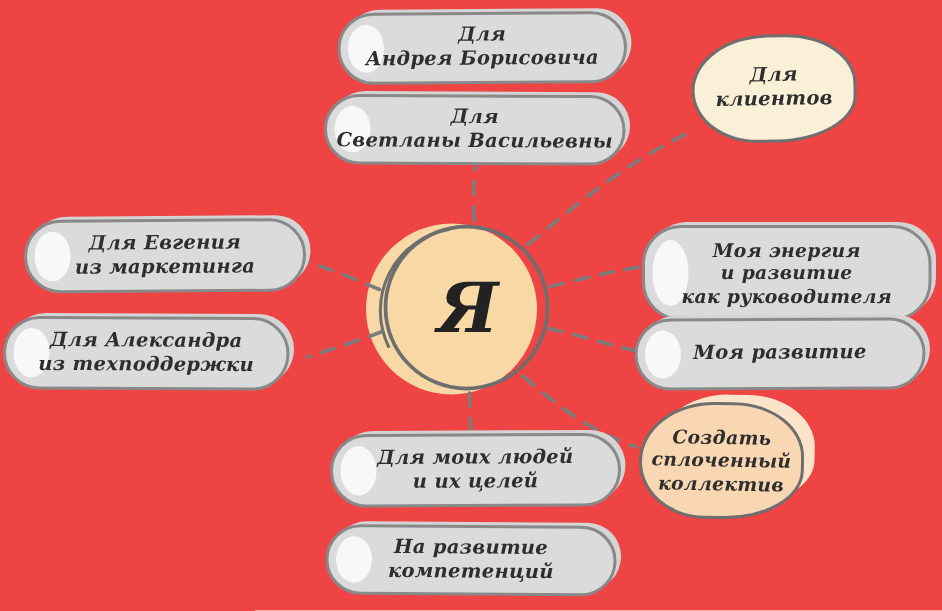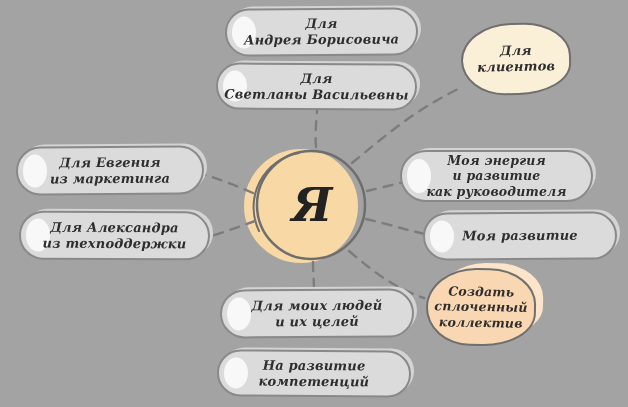--- a/index.html
+++ b/index.html
@@ -1,17 +1,17 @@
 <!DOCTYPE html>
 <html><head>
 <meta charset="utf-8">
 <style>
   html,body{margin:0;padding:0;background:#fff;}
   .canvas{
-    position:relative;width:628px;height:407px;background:#a3a3a3;overflow:hidden;
+    position:relative;width:628px;height:407px;background:#ef4444;overflow:hidden;
     font-family:"DejaVu Serif","Liberation Serif",serif;
   }
   svg.wires{position:absolute;left:0;top:0;width:628px;height:407px;}
   .node{
     position:absolute;display:flex;align-items:center;justify-content:center;
     box-sizing:border-box;text-align:center;color:#2e2e2e;
   }
   .node .label{
     position:relative;z-index:2;white-space:pre-line;
     font-style:italic;font-weight:700;font-size:13px;line-height:1.22;letter-spacing:.2px;
@@ -27,22 +27,22 @@
   .cloud{
     border:2.5px solid #6f6f6f;
     border-radius:52% 48% 55% 45% / 58% 52% 48% 55%;
   }
   .cloud-cream{background:#faf0d8;transform:rotate(-1deg);}
   .cloud-peach{background:#f8d7b2;box-shadow:9px -7px 0 -2px #fbe4ca;transform:rotate(1deg);}
   .n-andrey{left:225px;top:8px;width:193px;height:48px;transform:rotate(-.4deg);}
   .n-svetlana{left:216px;top:63px;width:201px;height:47px;transform:rotate(.3deg);}
   .n-clients{left:461px;top:23px;width:110px;height:72px;}
   .n-evgeny{left:16px;top:146px;width:188px;height:49px;transform:rotate(-.4deg);}
-  .n-alexander{left:19px;top:211px;width:191px;height:49px;transform:rotate(.3deg);}
-  .n-energy{left:400px;top:150px;width:193px;height:52px;}
+  .n-alexander{left:2px;top:211px;width:191px;height:49px;transform:rotate(.3deg);}
+  .n-energy{left:428px;top:150px;width:193px;height:64px;}
   .n-energy .label{font-size:12.5px;}
   .n-adaptation{left:423px;top:212px;width:194px;height:48px;transform:rotate(-.3deg);}
   .n-team{left:426px;top:268px;width:110px;height:78px;}
   .n-team .label{font-size:12.5px;}
   .n-people{left:220px;top:289px;width:194px;height:49px;transform:rotate(-.3deg);}
   .n-compet{left:217px;top:350px;width:194px;height:47px;transform:rotate(.4deg);}
   .center-node{
     left:256px;top:149px;width:112px;height:112px;background:transparent;
   }
   .center-node .label{

